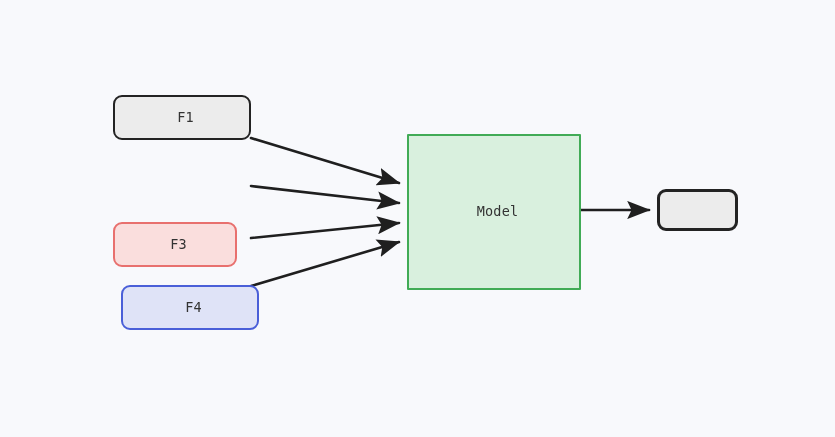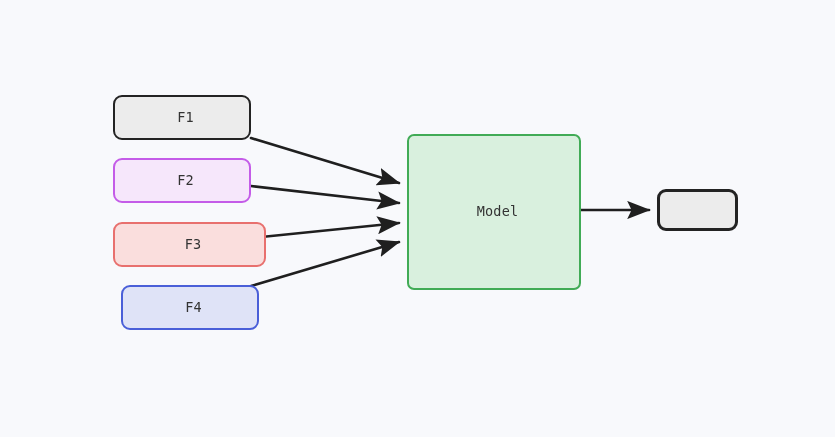--- a/index.html
+++ b/index.html
@@ -48,35 +48,35 @@
     left: 113px; top: 95px; width: 138px; height: 45px;
     background: #ececec;
     border: 2.6px solid #232323;
   }
   #node-f2 {
     left: 113px; top: 158px; width: 138px; height: 45px;
     background: #f6e7fb;
     border: 2.6px solid #c45ce8;
   }
   #node-f3 {
-    left: 113px; top: 222px; width: 153px; height: 45px;
+    left: 113px; top: 222px; width: 124px; height: 45px;
     background: #fadedd;
     border: 2.6px solid #e8706e;
   }
   #node-f4 {
     left: 113px; top: 285px; width: 138px; height: 45px;
     background: #dfe3f7;
     border: 2.6px solid #4a5fd8;
     margin-left: 8px;
   }
   #node-model {
     left: 407px; top: 134px; width: 174px; height: 156px;
     background: #d9f0de;
     border: 2.6px solid #41ab56;
-    border-radius: 7px;
+    border-radius: 1px;
   }
   #node-output {
     left: 657px; top: 189px; width: 81px; height: 42px;
     background: #ececec;
     border: 3px solid #232323;
     border-radius: 9px;
   }
 </style>
 </head>
 <body>
@@ -98,23 +98,20 @@
 
     <path d="M251,286 L399,242" fill="none" stroke="#1f1f1f" stroke-width="2.6" stroke-linecap="round" marker-end="url(#arrowhead)"></path>
 
     <path d="M581,210 L649,210" fill="none" stroke="#1f1f1f" stroke-width="2.6" stroke-linecap="round" marker-end="url(#arrowhead)"></path>
   </svg>
 
   <div class="node" id="node-f1">
     <span class="node-label">F1</span>
   </div>
 
-  <div class="node" id="node-f2">
-    <span class="node-label">F2</span>
-  </div>
 
   <div class="node" id="node-f3">
     <span class="node-label">F3</span>
   </div>
 
   <div class="node" id="node-f4">
     <span class="node-label">F4</span>
   </div>
 
   <div class="node" id="node-model">

